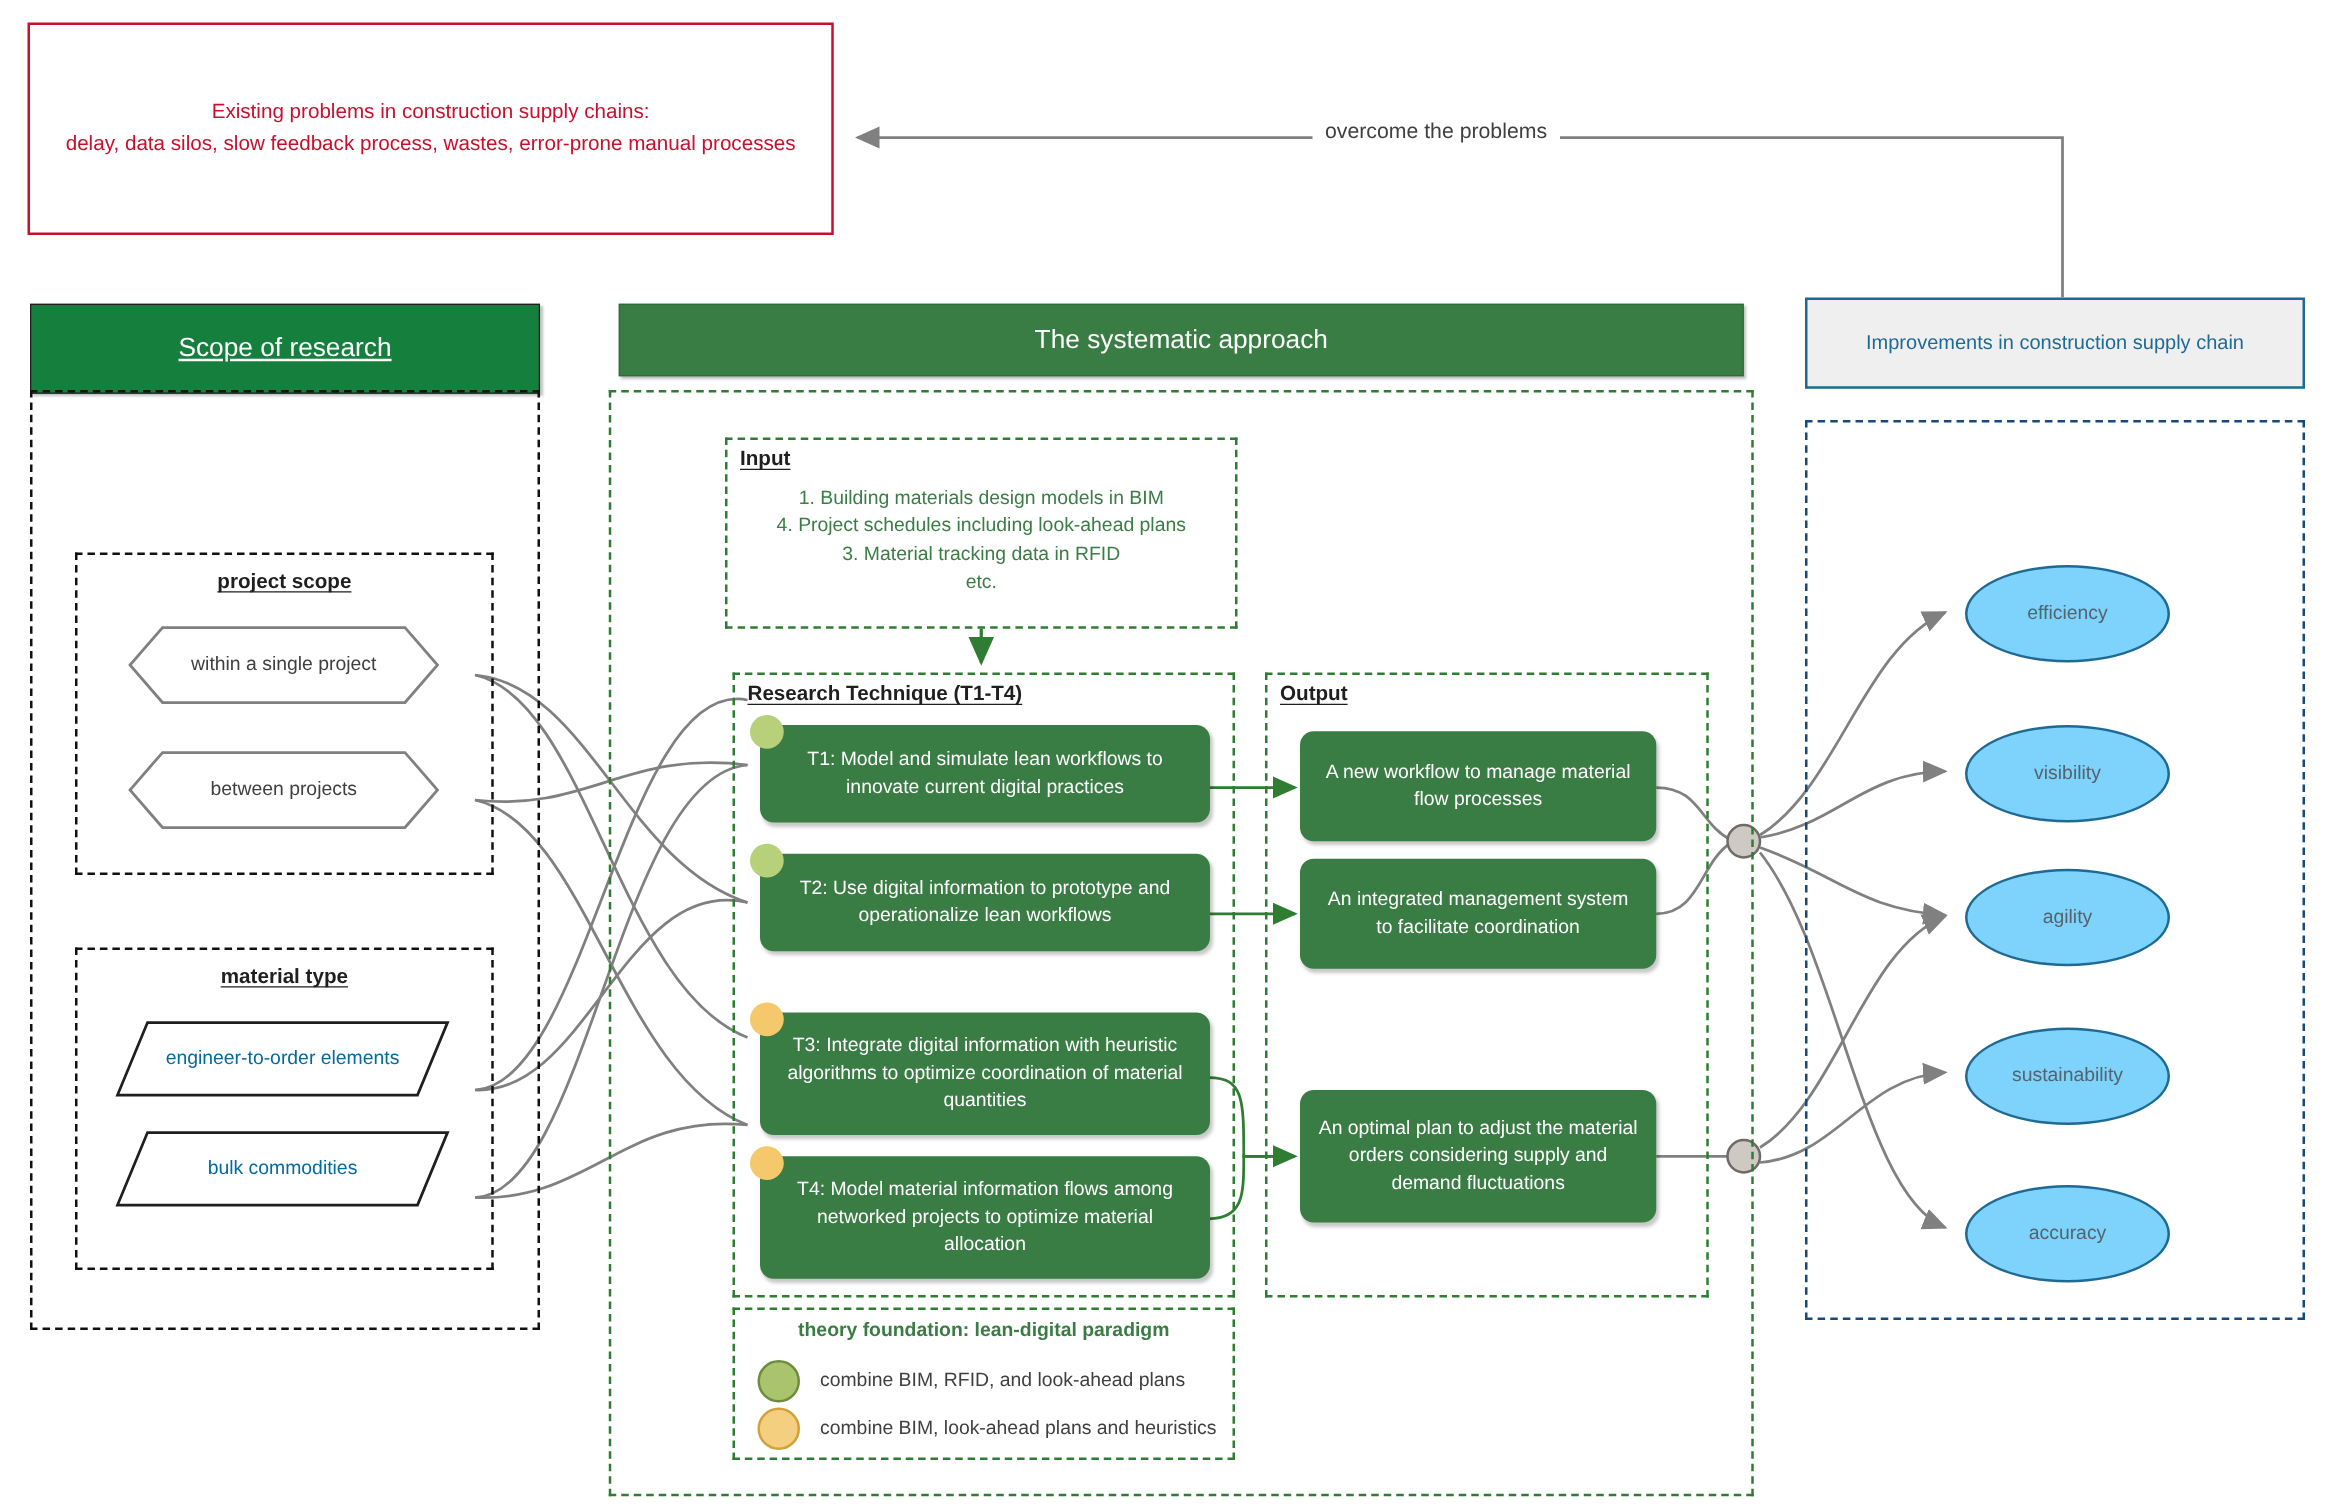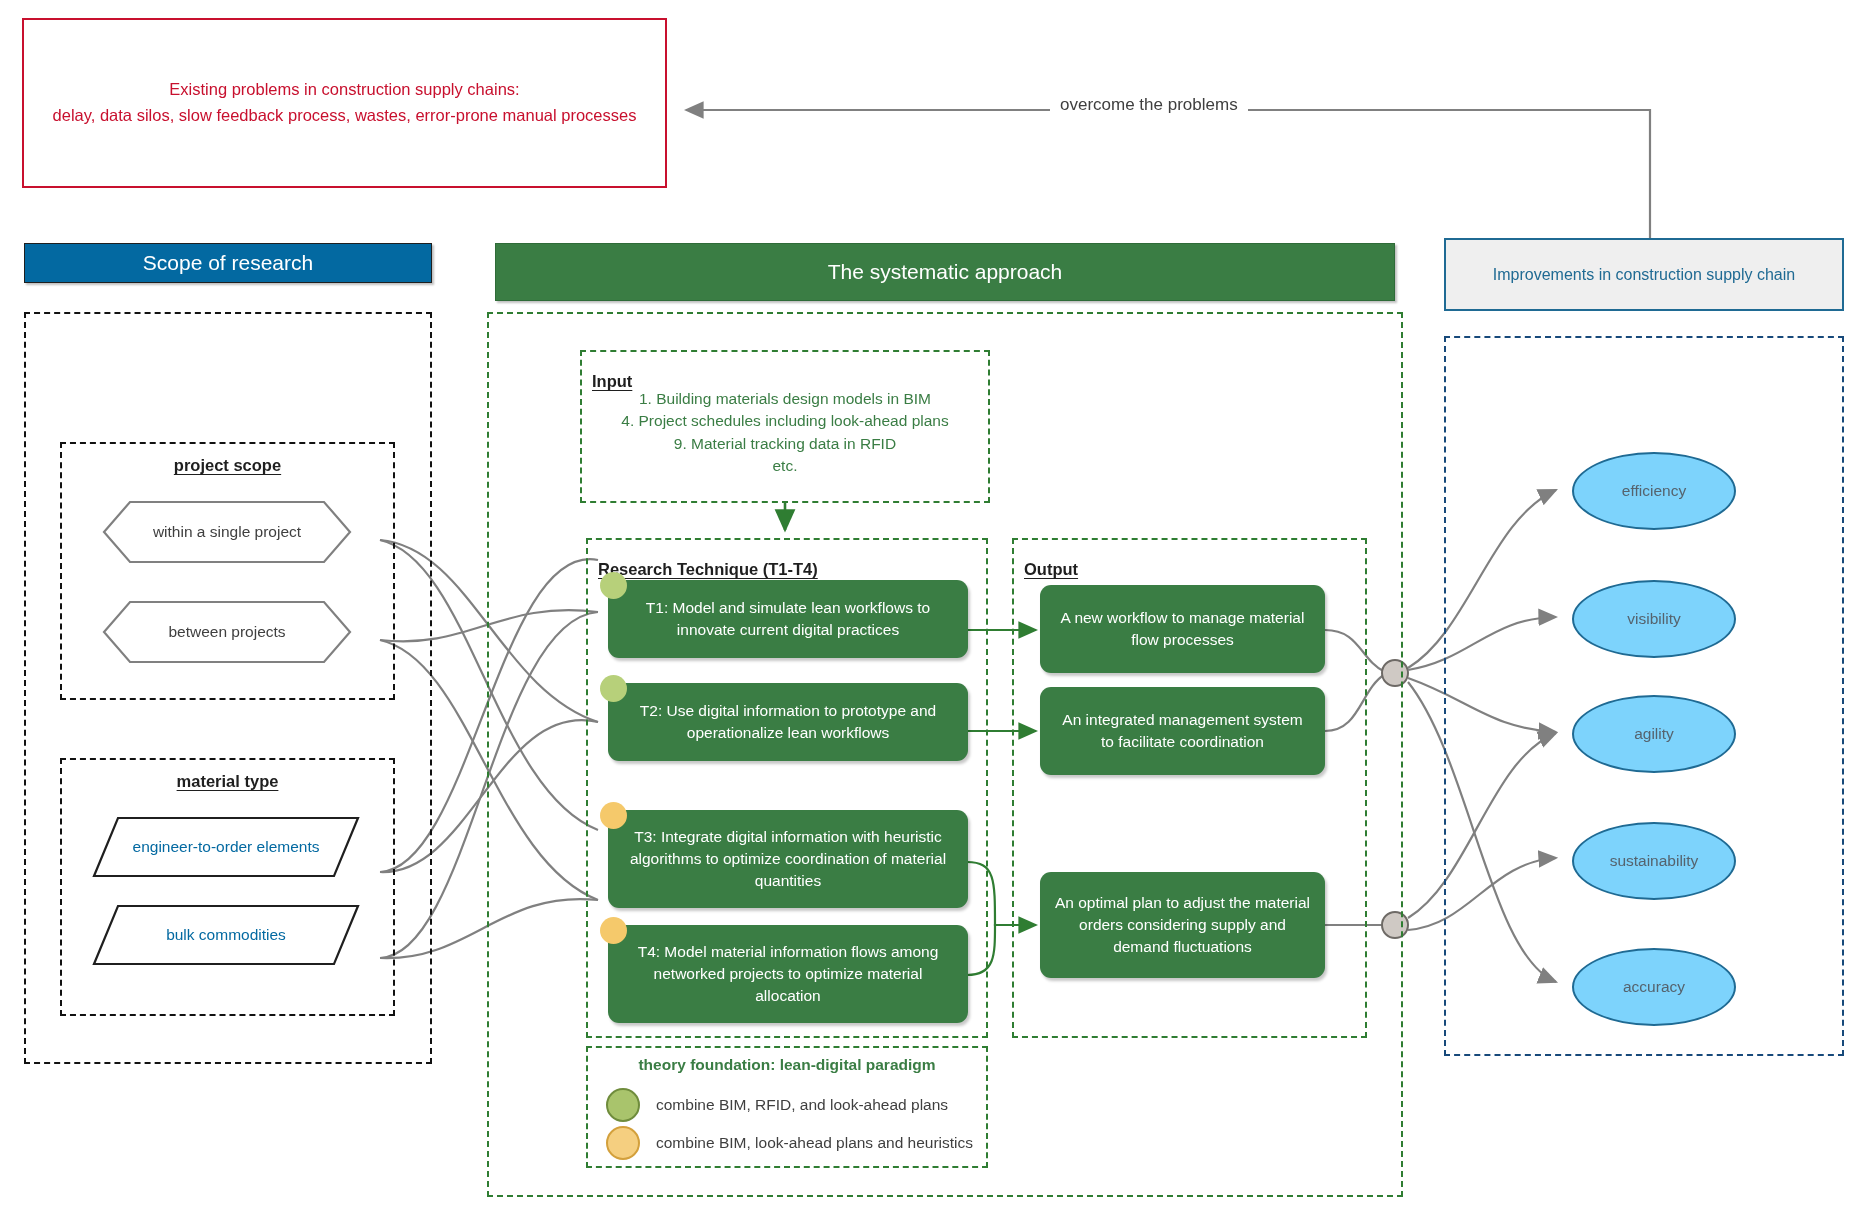--- a/index.html
+++ b/index.html
@@ -9,21 +9,21 @@
   svg.layer{position:absolute;left:0;top:0;width:1860px;height:1206px;pointer-events:none;}
 
   
   #problems-box{left:22px;top:18px;width:645px;height:170px;border:2.5px solid #c8102e;
       background:#fff;display:flex;align-items:center;justify-content:center;}
   #problems-box .ptext{color:#c8102e;font-size:16.5px;line-height:1.55;text-align:center;}
 
   
   .hdr{display:flex;align-items:center;justify-content:center;color:#ffffff;font-size:21px;
        box-shadow:2px 2px 2px rgba(0,0,0,.25);}
-  #scope-header{left:24px;top:243px;width:408px;height:40px;background:#0369a1;border:1.5px solid #1f1f1f;}
+  #scope-header{left:24px;top:243px;width:408px;height:72px;background:#15803d;border:1.5px solid #1f1f1f;text-decoration:underline;}
   #approach-header{left:495px;top:243px;width:900px;height:58px;background:#3a7d44;border:1.5px solid #2f6b38;}
   #improve-header{left:1444px;top:238px;width:400px;height:73px;background:#efefef;border:2px solid #1f6a93;
        color:#1f6a93;font-size:16px;text-align:center;line-height:1.35;display:flex;align-items:center;justify-content:center;}
 
   
   .dash-black{border:2px dashed #111;background:transparent;}
   .dash-green{border:2px dashed #2f7d32;background:transparent;}
   .dash-blue{border:2px dashed #17497a;background:transparent;}
 
   #scope-body{left:24px;top:312px;width:408px;height:752px;}
@@ -31,21 +31,21 @@
   #material-type-group{left:60px;top:758px;width:335px;height:258px;}
   #approach-body{left:487px;top:312px;width:916px;height:885px;}
   #input-group{left:580px;top:350px;width:410px;height:153px;}
   #technique-group{left:586px;top:538px;width:402px;height:500px;}
   #output-group{left:1012px;top:538px;width:355px;height:500px;}
   #legend-group{left:586px;top:1046px;width:402px;height:122px;}
   #improve-body{left:1444px;top:336px;width:400px;height:720px;}
 
   .grp-title{position:absolute;font-size:16.5px;font-weight:bold;color:#1f1f1f;
        text-decoration:underline;text-underline-offset:3px;}
-  .grp-title.left{left:10px;top:20px;}
+  .grp-title.left{left:10px;top:6px;}
   .grp-title.center{left:0;right:0;top:12px;text-align:center;}
 
   
   .hexwrap{position:absolute;width:250px;height:64px;}
   .hexwrap .lbl{position:absolute;left:0;top:0;width:250px;height:64px;display:flex;
        align-items:center;justify-content:center;font-size:15.5px;color:#3f3f3f;}
   
   .parwrap{position:absolute;width:268px;height:62px;}
   .parwrap .lbl{position:absolute;left:0;top:0;width:268px;height:62px;display:flex;
        align-items:center;justify-content:center;font-size:15.5px;color:#0369a1;}
@@ -185,21 +185,21 @@
 </div>
 
 <div class="abs hdr" id="approach-header">The systematic approach</div>
 <div class="abs dash-green" id="approach-body"></div>
 
 <div class="abs dash-green" id="input-group">
   <div class="grp-title left">Input</div>
   <div id="input-list">
     <div>1. Building materials design models in BIM</div>
     <div>4. Project schedules including look-ahead plans</div>
-    <div>9. Material tracking data in RFID</div>
+    <div>3. Material tracking data in RFID</div>
     <div>etc.</div>
   </div>
 </div>
 
 <div class="abs dash-green" id="technique-group">
   <div class="grp-title left">Research Technique (T1-T4)</div>
 </div>
 
 <div class="card" style="left:608px;top:580px;width:360px;height:78px;">
   <span>T1: Model and simulate lean workflows to innovate current digital practices</span>

